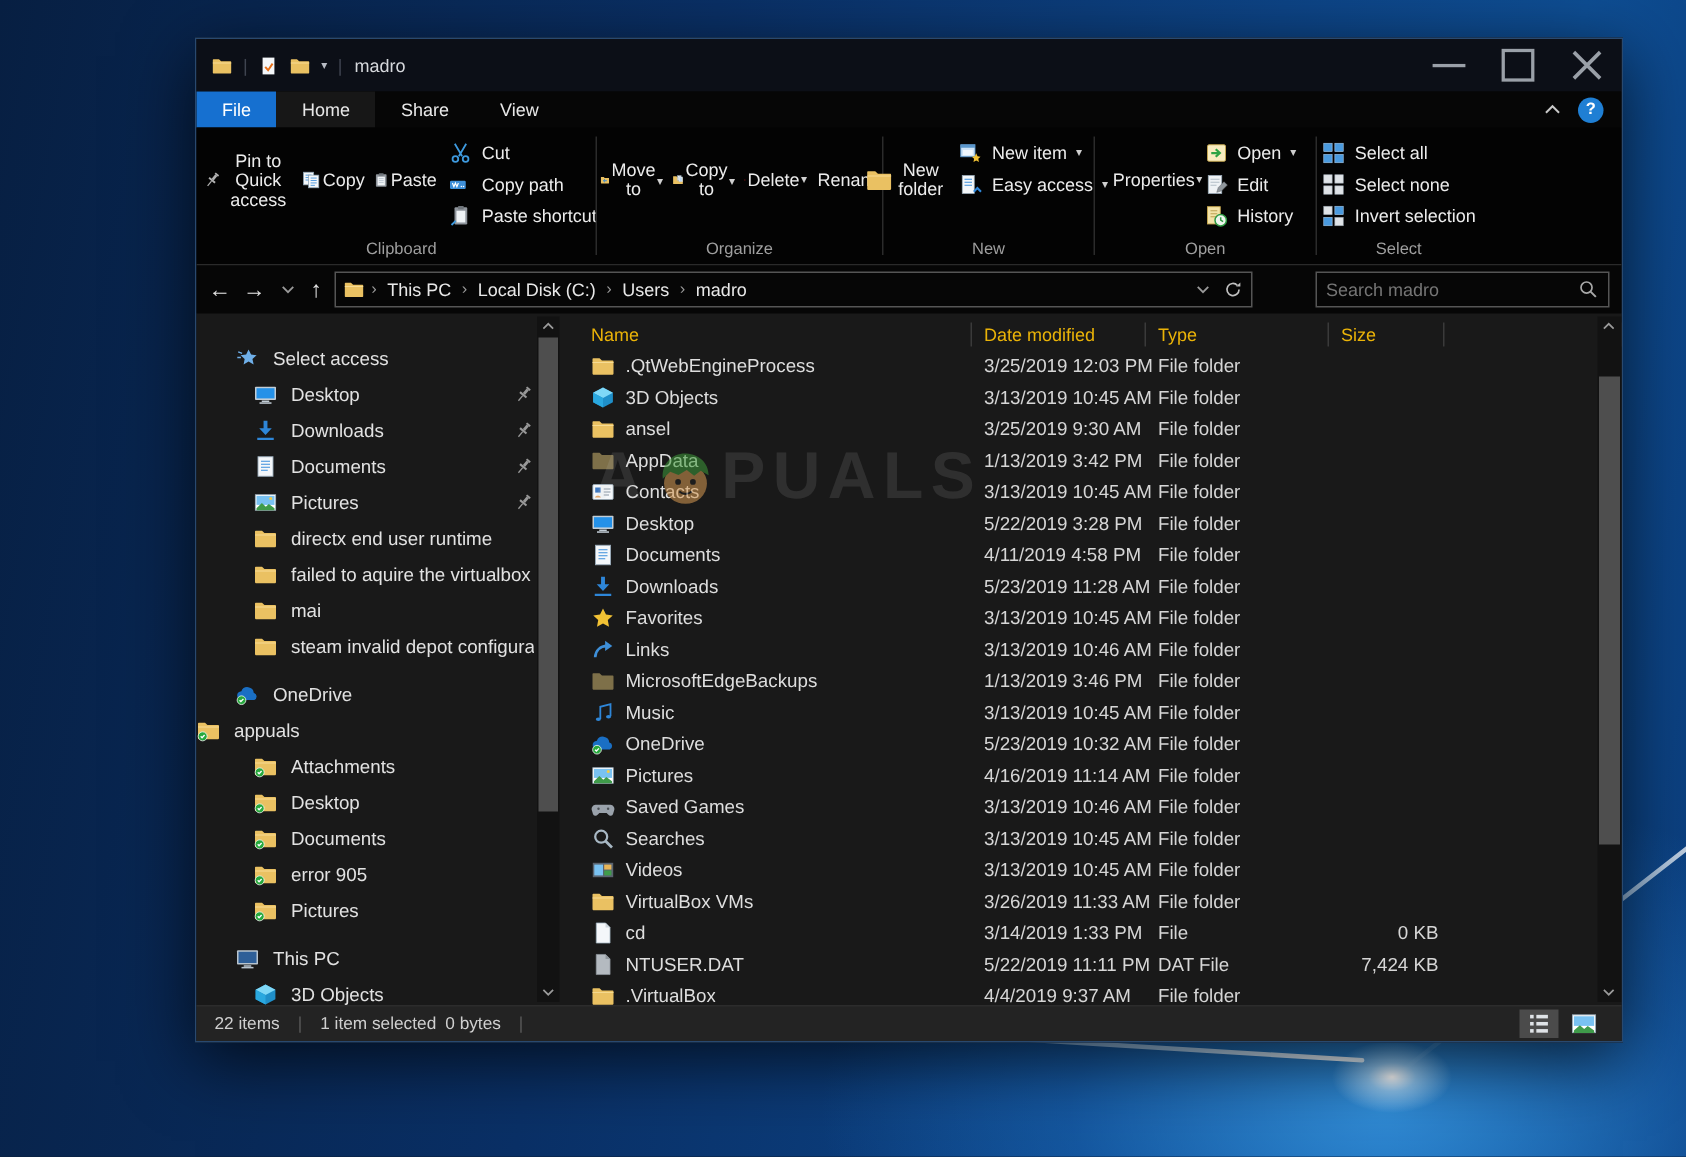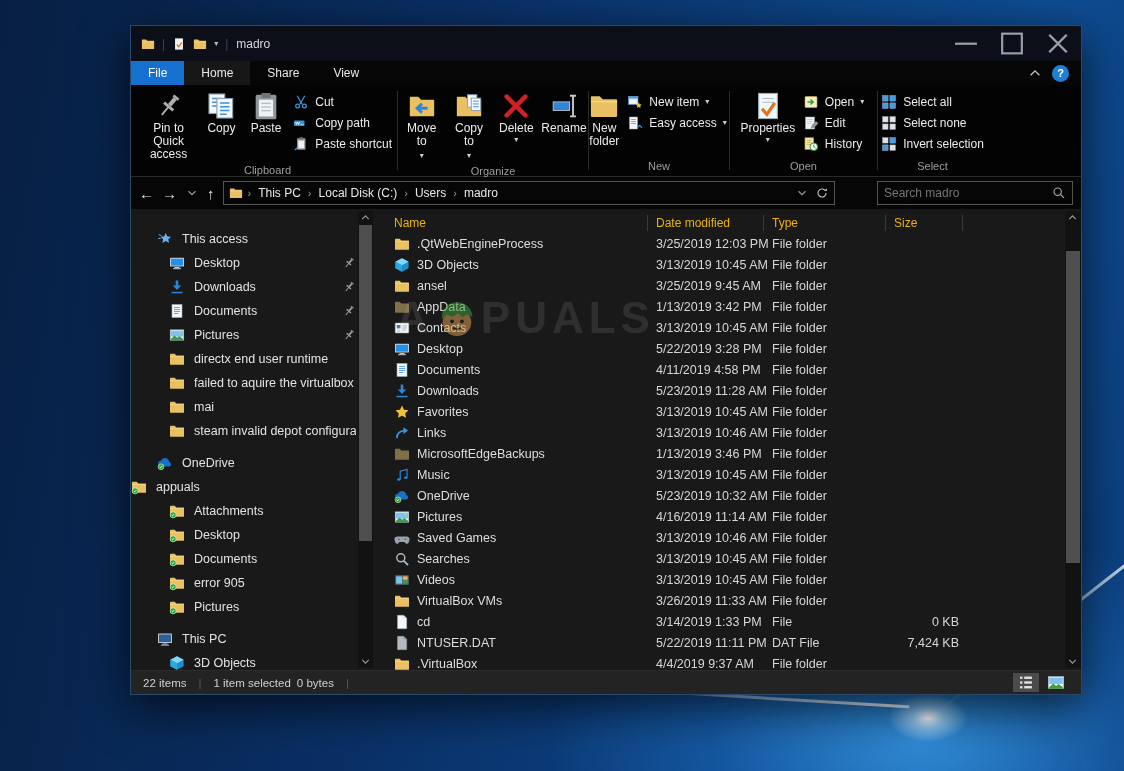--- a/index.html
+++ b/index.html
@@ -42,21 +42,21 @@
   .helpbtn { width:17px; height:17px; border-radius:50%; background:#1f7fd4; color:#fff; font-size:11px; font-weight:bold;
     display:flex; align-items:center; justify-content:center; }
 
   
   .ribbon { height:92px; background:#030303; border-bottom:1px solid #2a2a2a; display:flex; align-items:stretch;
     padding:3px 0 0 8px; flex:0 0 auto; }
   .rgroup { display:flex; flex-direction:column; flex:0 0 auto; }
   .ritems { flex:1; display:flex; align-items:flex-start; justify-content:center; gap:2px; padding-top:1px; }
   .rlabel { height:17px; text-align:center; color:#9f9f9f; font-size:11px; line-height:15px; }
   .rsep { width:1px; background:#2b2b2b; margin:3px 1px 6px 1px; }
-  .rbtn-big { display:flex; flex-direction:column; align-items:center; text-align:center; gap:1px;
+  .rbtn-big { display:flex; flex-direction:row; align-items:center; text-align:center; gap:1px;
     padding:2px 2px; color:#ececec; font-size:12px; line-height:13px; min-height:62px; }
   .rbtn-big .lbl { display:inline; }
   .caretb { font-size:8px; color:#cfcfcf; line-height:8px; display:block; }
   .careti { font-size:8px; color:#cfcfcf; }
   .rsmalls { display:flex; flex-direction:column; align-items:flex-start; padding-top:2px; }
   .rbtn-small { display:flex; align-items:center; gap:6px; height:21px; padding:0 4px; color:#ececec; font-size:12px; white-space:nowrap; }
 
   
   .addr { height:32px; background:#060606; display:flex; align-items:center; padding:0 8px; gap:8px; flex:0 0 auto; }
   .nav { color:#e4e4e4; font-size:15px; line-height:1; }
@@ -506,21 +506,21 @@
             </svg>
           </span>
       </div>
     <div class="srow" style="padding-left: 26px;">
           <span class="icon i16">
             <svg viewBox="0 0 16 16" width="100%" height="100%">
               <path d="M8.7 2l1.7 3.4 3.7.4-2.8 2.5.8 3.7-3.4-2-3.3 2 .7-3.7-2.7-2.5 3.7-.4z" fill="#6fafe8"></path>
               <path d="M1.8 3.6l2.6 1M1.2 7.4h2.4" stroke="#6fafe8" stroke-width="1"></path>
             </svg>
           </span>
-          <span class="lbl">This access</span>
+          <span class="lbl">Select access</span>
         </div>
         <div class="srow" style="padding-left: 38px;">
           <span class="icon i16">
             <svg viewBox="0 0 16 16" width="100%" height="100%">
               <rect x="1" y="2.8" width="14" height="8.8" rx=".6" fill="#c2cdd6"></rect>
               <rect x="2" y="3.8" width="12" height="6.8" fill="#2491e8"></rect>
               <rect x="5.5" y="12" width="5" height="1" fill="#c2cdd6"></rect>
               <rect x="4" y="13.2" width="8" height="1" fill="#c2cdd6"></rect>
             </svg>
           </span>
@@ -773,21 +773,21 @@
           <div class="frow">
             <div class="fname">
               <span class="icon i16">
                 <svg viewBox="0 0 16 16" width="100%" height="100%">
                   <path d="M1 13.2V3.4c0-.3.2-.6.5-.6h4.2l1.6 1.6h7.2c.3 0 .5.3.5.6v8.2c0 .3-.2.6-.5.6H1.5c-.3 0-.5-.3-.5-.6z" fill="#eac162"></path>
                   <path d="M1 5.4h14v.6H1z" fill="#f7dc94"></path>
                 </svg>
               </span>
               <span class="lbl">ansel</span>
             </div>
-            <div class="fdate">3/25/2019 9:45 AM</div>
+            <div class="fdate">3/25/2019 9:30 AM</div>
             <div class="ftype">File folder</div>
             <div class="fsize"></div>
             <div></div>
           </div>
           <div class="frow">
             <div class="fname">
               <span class="icon i16">
                 <svg viewBox="0 0 16 16" width="100%" height="100%">
                   <path d="M1 13.2V3.4c0-.3.2-.6.5-.6h4.2l1.6 1.6h7.2c.3 0 .5.3.5.6v8.2c0 .3-.2.6-.5.6H1.5c-.3 0-.5-.3-.5-.6z" fill="#7e7049"></path>
                 </svg>

